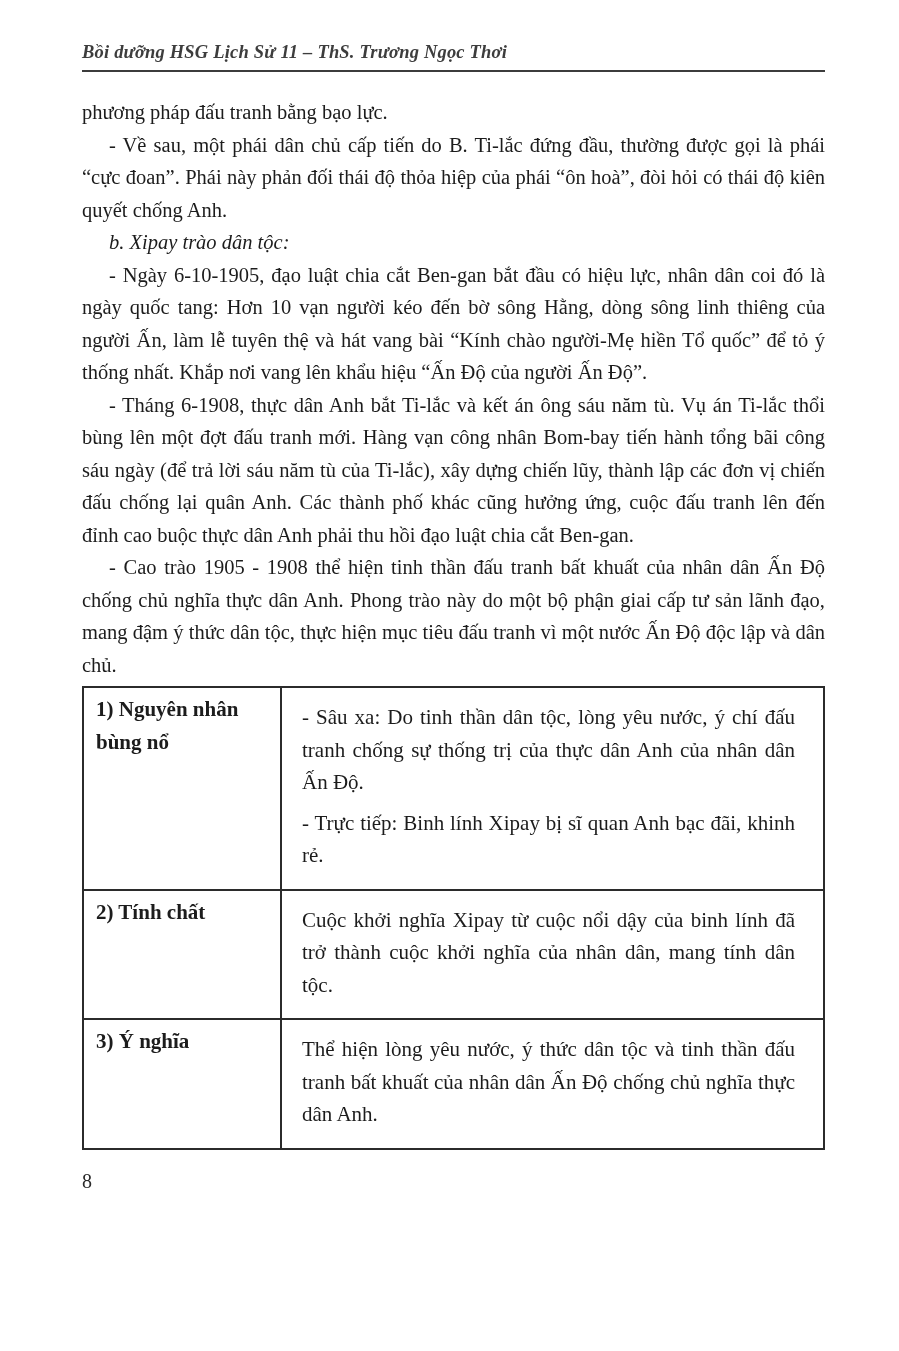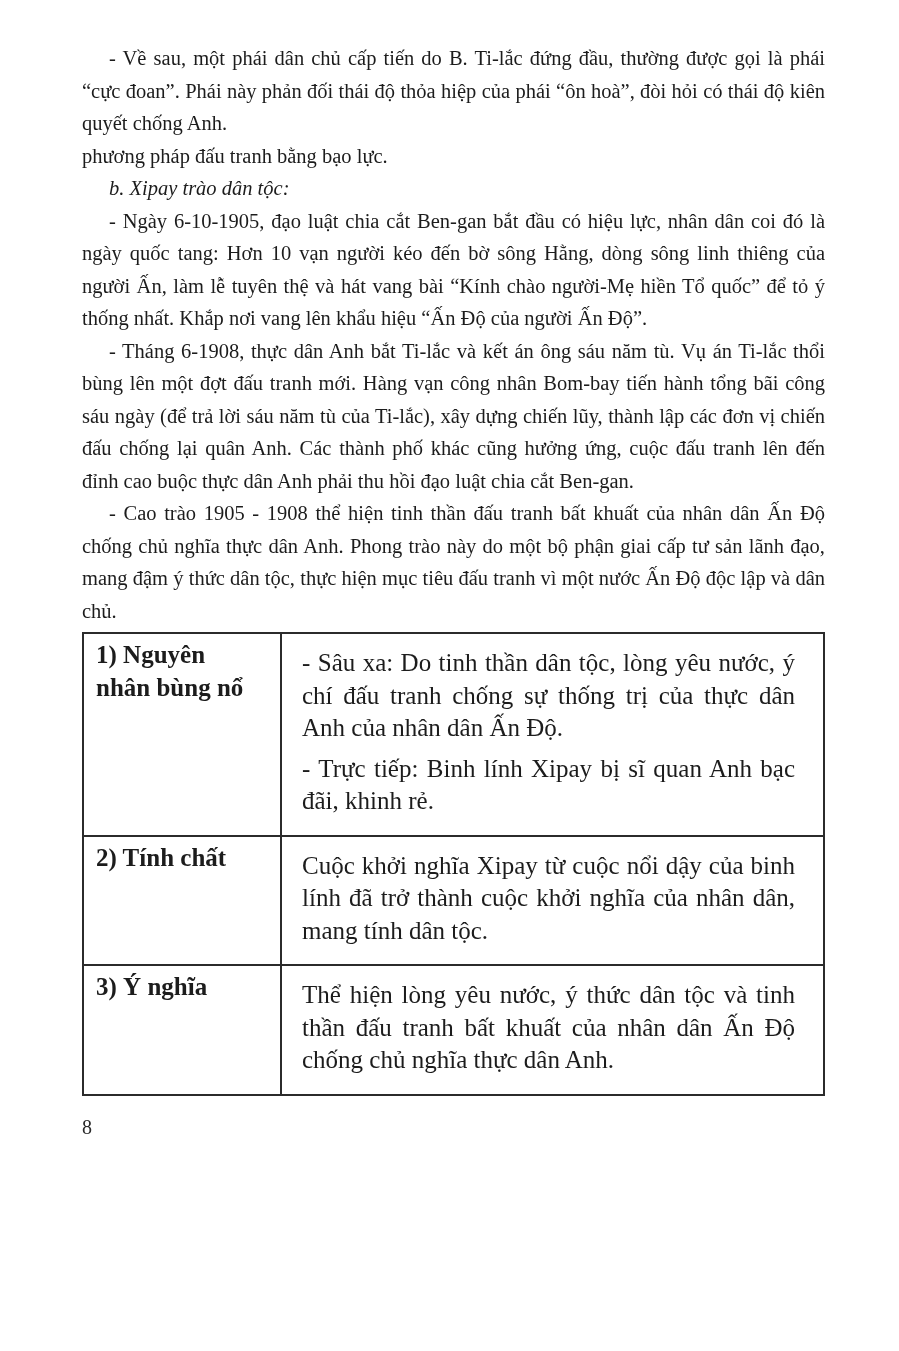--- a/index.html
+++ b/index.html
@@ -42,21 +42,21 @@
   .bold   { font-weight: bold; }
   table.info-table {
     width: 100%;
     border-collapse: collapse;
     margin-top: 5px;
   }
   table.info-table td {
     border: 2px solid #2b2b2b;
     vertical-align: top;
     padding: 5px 20px 9px 12px;
-    font-size: 25px;
+    font-size: 21px;
     line-height: 32.5px;
     box-sizing: border-box;
   }
   td.label-cell {
     width: 198px;
     font-weight: bold;
   }
   td.content-cell p {
     margin: 8px;
     text-align: justify;
@@ -65,26 +65,30 @@
     margin-top: 20px;
     font-size: 20px;
     color: #2a2a2a;
   }
 </style>
 </head>
 <body>
 
 <div class="page">
 
+  <header class="page-header">
+    <div class="header-title">Bồi dưỡng HSG Lịch Sử 11 – ThS. Trương Ngọc Thơi</div>
+    <div class="header-rule"></div>
+  </header>
 
   <main class="page-body">
 
+    <p class="para">phương pháp đấu tranh bằng bạo lực.</p>
+
     <p class="para indent">- Về sau,  một phái dân chủ cấp tiến do B. Ti-lắc đứng đầu, thường được gọi là phái “cực đoan”. Phái này phản đối thái độ thỏa hiệp của phái “ôn hoà”, đòi hỏi có thái độ kiên quyết chống Anh.</p>
-
-    <p class="para">phương pháp đấu tranh bằng bạo lực.</p>
 
     <p class="para indent italic">b. Xipay trào dân tộc:</p>
 
 
     <p class="para indent">- Ngày 6-10-1905, đạo luật chia cắt Ben-gan bắt đầu có hiệu lực, nhân dân coi đó là ngày quốc tang: Hơn 10 vạn người kéo đến bờ sông Hằng, dòng sông linh thiêng của người Ấn, làm lễ tuyên thệ và hát vang bài “Kính chào người-Mẹ hiền Tổ quốc” để tỏ ý thống nhất. Khắp nơi vang lên khẩu hiệu “Ấn Độ của người Ấn Độ”.</p>
 
     <p class="para indent">- Tháng 6-1908, thực dân Anh bắt Ti-lắc và kết án ông sáu năm tù. Vụ án Ti-lắc thổi bùng lên một đợt đấu tranh mới. Hàng vạn công nhân Bom-bay tiến hành tổng bãi công sáu ngày (để trả lời sáu năm tù của Ti-lắc), xây dựng chiến lũy, thành lập các đơn vị chiến đấu chống lại quân Anh. Các thành phố khác cũng hưởng ứng, cuộc đấu tranh lên đến đỉnh cao buộc thực dân Anh phải thu hồi đạo luật chia cắt Ben-gan.</p>
 
     <p class="para indent">- Cao trào 1905 - 1908 thể hiện tinh thần đấu tranh bất khuất của nhân dân Ấn Độ chống chủ nghĩa thực dân Anh. Phong trào này do một bộ phận giai cấp tư sản lãnh đạo, mang đậm ý thức dân tộc, thực hiện mục tiêu đấu tranh vì một nước Ấn Độ độc lập và dân chủ.</p>
 

